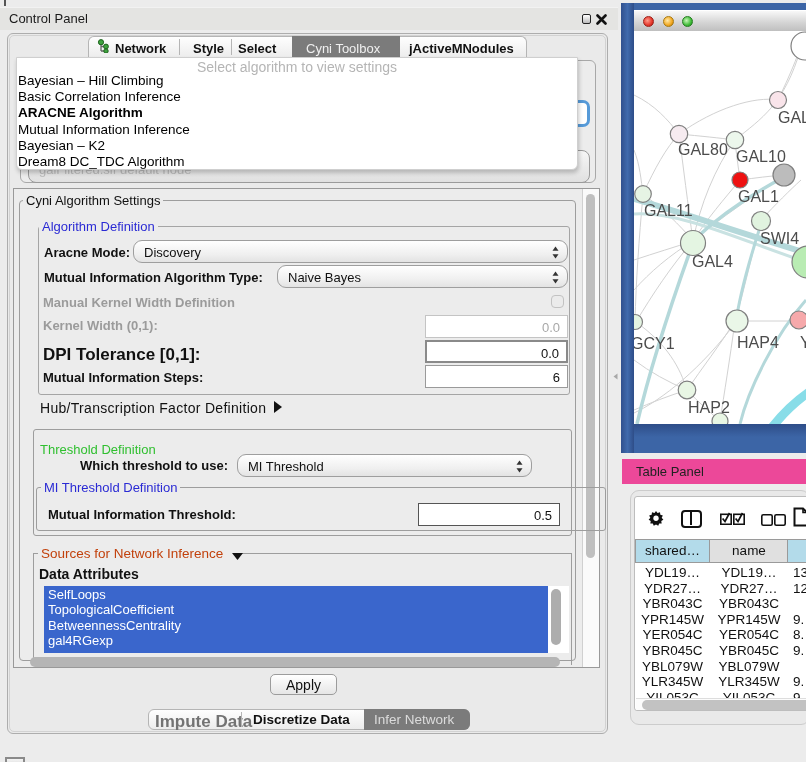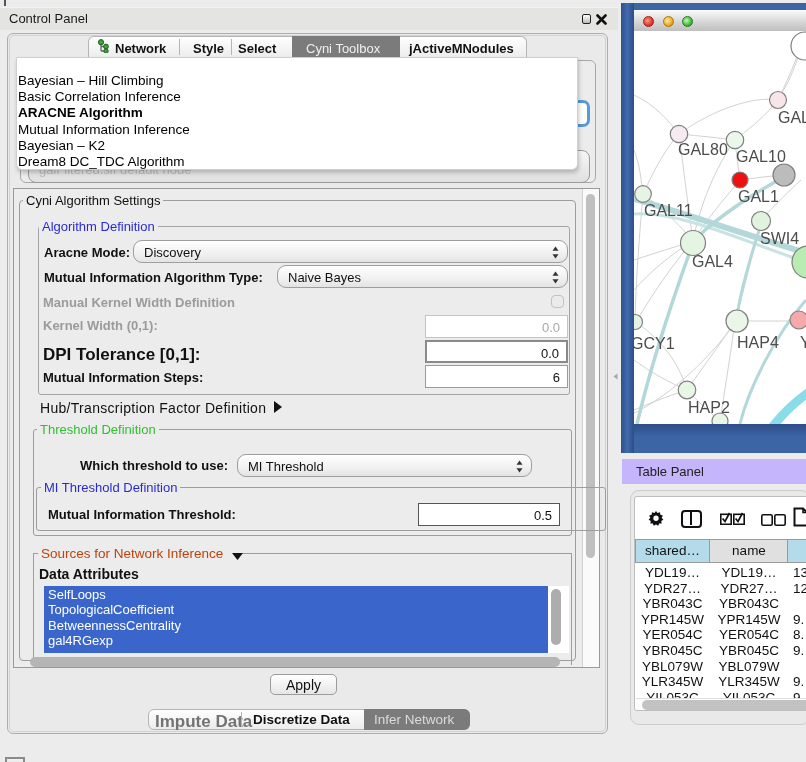--- a/index.html
+++ b/index.html
@@ -56,20 +56,21 @@
 <div class="abs" style="left:306px;top:41px;font-size:13px;color:#f0f0f0;">Cyni Toolbox</div>
 <div class="abs b" style="left:409px;top:41px;font-size:13px;color:#111;">jActiveMNodules</div>
 
 <div class="abs" style="left:20px;top:60px;width:576px;height:123px;background:#ececec;border:1px solid #a8a8a8;border-radius:6px;"></div>
 <div class="abs" style="left:570px;top:100px;width:20px;height:27px;border:3px solid #569ad8;border-radius:7px;background:#fff;"></div>
 <div class="abs" style="left:28px;top:150px;width:562px;height:33px;border:1px solid #9a9a9a;border-radius:8px;background:linear-gradient(#f6f6f6,#e0e0e0);">
   <div class="abs" style="left:10px;top:11px;font-size:13px;color:#bcbcbc;">galFiltered.sif default node</div>
 </div>
 
 <div class="abs" style="left:16px;top:57px;width:562px;height:113px;background:#fff;border:1px solid #cfcfcf;border-radius:0 0 6px 6px;box-shadow:1px 3px 4px rgba(0,0,0,0.22);">
+  <div style="position:absolute;left:0;top:1px;width:100%;text-align:center;font-size:14px;color:#b5b5b5;">Select algorithm to view settings</div>
   <div style="position:absolute;left:1px;top:15px;font-size:13.5px;color:#000;line-height:16.2px;">
     Bayesian – Hill Climbing<br>
     Basic Correlation Inference<br>
     <span class="b">ARACNE Algorithm</span><br>
     Mutual Information Inference<br>
     Bayesian – K2<br>
     Dream8 DC_TDC Algorithm
   </div>
 </div>
 
@@ -110,21 +111,21 @@
 <div class="fld" style="left:425px;top:340px;width:143px;border:2px solid #8a8a8a;">0.0</div>
 <div class="abs b" style="left:43px;top:370px;font-size:13px;color:#111;">Mutual Information Steps:</div>
 <div class="fld" style="left:425px;top:365px;width:143px;border:1px solid #9a9a9a;">6</div>
 
 <div class="abs" style="left:40px;top:400px;font-size:14px;letter-spacing:0.3px;color:#111;">Hub/Transcription Factor Definition</div>
 <svg class="abs" style="left:272px;top:400px;" width="12" height="14" viewBox="0 0 12 14">
     <path d="M2 1 L10 7 L2 13 Z" fill="#111"></path>
   </svg>
 
 <div class="grp" style="left:33px;top:429px;width:539px;height:107px;">
-  <div class="gt" style="left:3px;color:#2fbf2f;">Threshold Definition</div>
+  <div class="gt" style="left:3px;color:#2fbf2f;margin-top:20px;">Threshold Definition</div>
 </div>
 <div class="abs b" style="left:80px;top:458px;font-size:13px;color:#111;">Which threshold to use:</div>
 <div class="combo" style="left:237px;top:454px;width:295px;">
   <span class="ct">MI Threshold</span>
   <svg class="ar" viewBox="0 0 7 13">
       <path d="M3.5 0.5 L6.5 4.8 L0.5 4.8 Z" fill="#333"></path>
       <path d="M3.5 12.5 L6.5 8.2 L0.5 8.2 Z" fill="#333"></path>
     </svg>
 </div>
 
@@ -245,21 +246,21 @@
     <text x="644" y="216">GAL11</text>
     <text x="760" y="244">SWI4</text>
     <text x="692" y="267">GAL4</text>
     <text x="631" y="349">GCY1</text>
     <text x="737" y="348">HAP4</text>
     <text x="800" y="348">Y</text>
     <text x="688" y="413">HAP2</text>
   </g>
 </svg>
 
-<div class="abs" style="left:622px;top:459px;width:184px;height:25px;background:#c4b5fd;">
+<div class="abs" style="left:622px;top:459px;width:184px;height:25px;background:#ec4899;">
   <div style="position:absolute;left:14px;top:5px;font-size:13px;color:#222;">Table Panel</div>
 </div>
 
 <div class="abs" style="left:630px;top:490px;width:180px;height:235px;background:#e9e9e9;border:1px solid #cccccc;border-radius:9px;"></div>
 
 <div class="abs" style="left:634px;top:496px;width:176px;height:215px;background:#fff;border:1px solid #bdbdbd;border-radius:3px;overflow:hidden;">
 
   <svg style="position:absolute;left:13px;top:13px;" width="16" height="16" viewBox="0 0 18 18">
     <path d="M9 1 L10.7 3.4 L13.5 2.6 L13.9 5.4 L16.7 6.1 L15.4 8.7 L17.3 10.9 L14.9 12.4 L15.4 15.2 L12.6 15.2 L11.5 17.8 L9 16.2 L6.5 17.8 L5.4 15.2 L2.6 15.2 L3.1 12.4 L0.7 10.9 L2.6 8.7 L1.3 6.1 L4.1 5.4 L4.5 2.6 L7.3 3.4 Z" fill="#111"></path>
     <circle cx="9" cy="9.3" r="3" fill="#fff"></circle>

